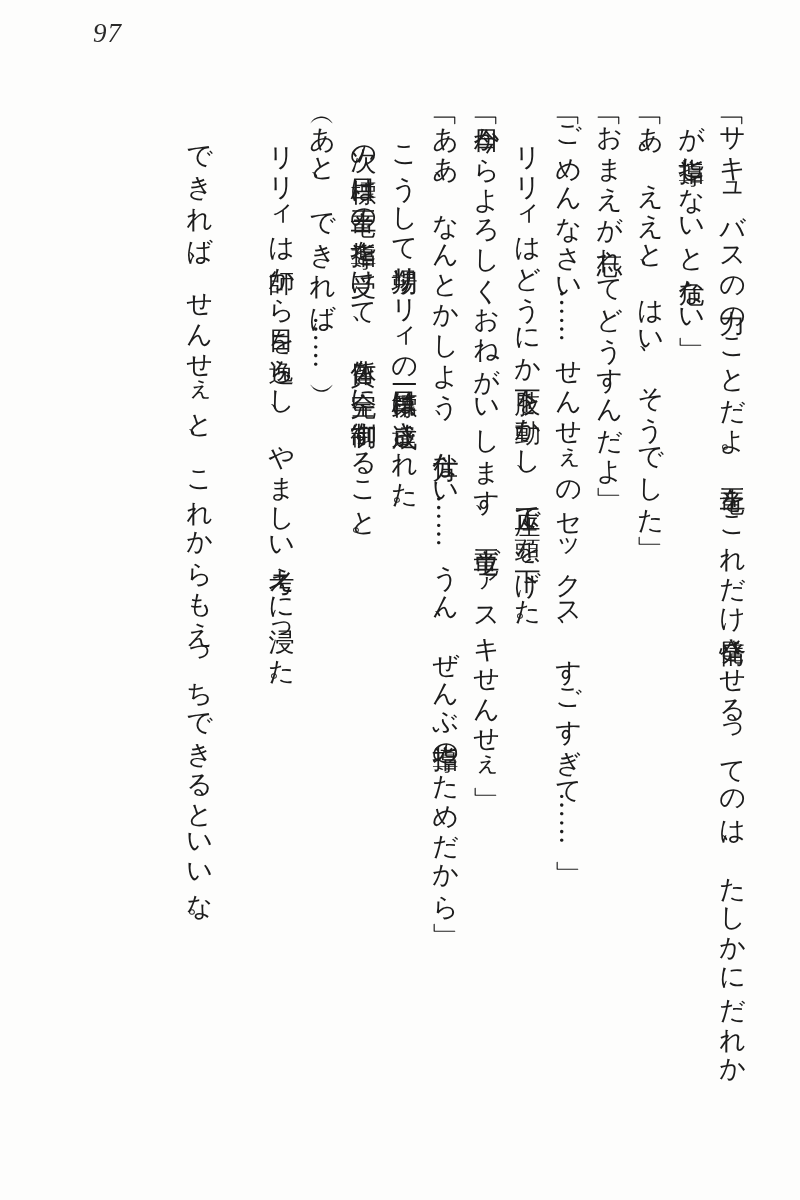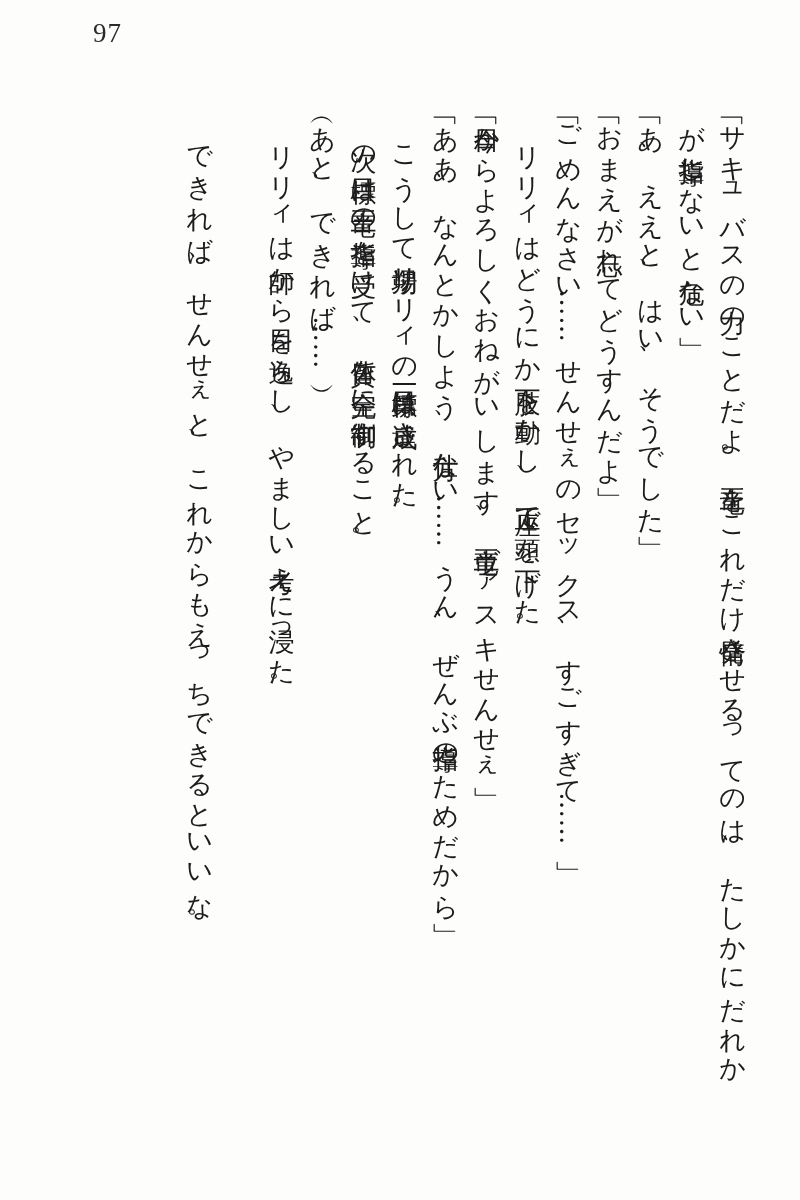--- a/index.html
+++ b/index.html
@@ -17,20 +17,21 @@
   .book-page {
     position: absolute;
     inset: 0;
     background: #fdfdfc;
   }
   .page-number {
     position: absolute;
     left: 93px;
     top: 18px;
     font-size: 27px;
+    font-style: italic;
     color: #2a2a2a;
     letter-spacing: 1px;
     font-family: "Liberation Serif", "DejaVu Serif", serif;
   }
   .body-text {
     position: absolute;
     top: 108px;
     right: 47px;
     height: 1070px;
     writing-mode: vertical-rl;

